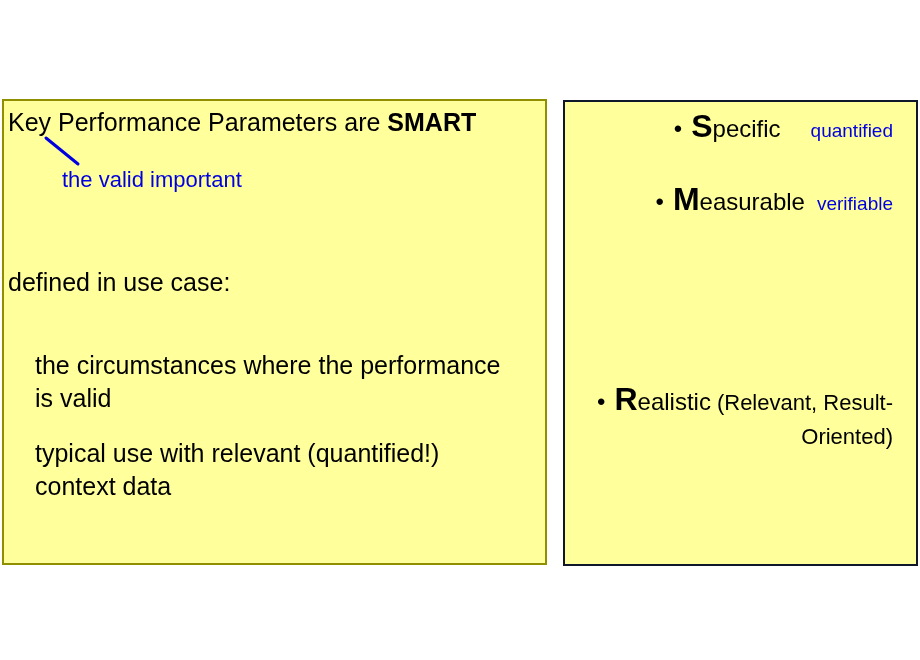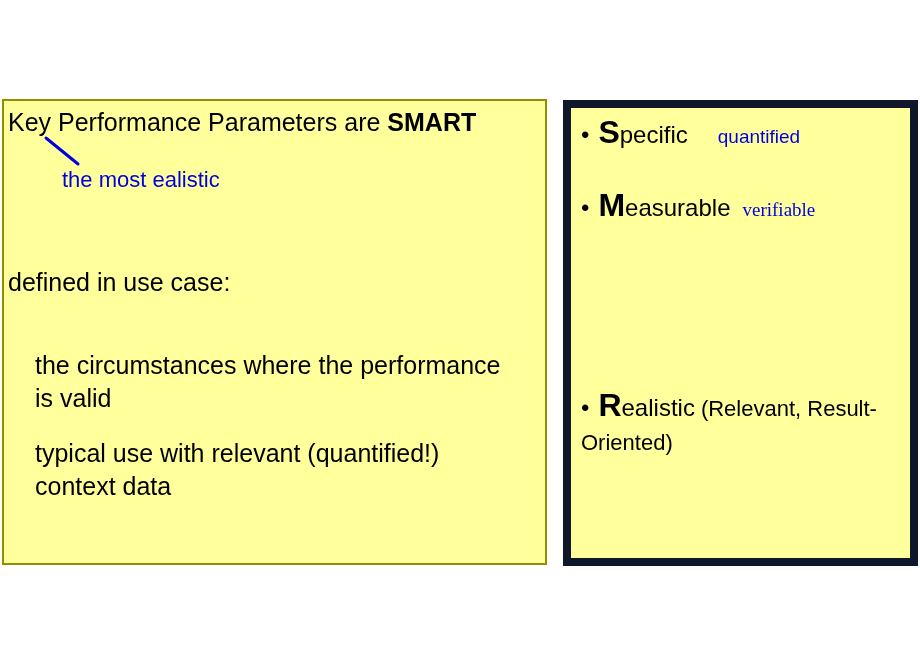--- a/index.html
+++ b/index.html
@@ -26,21 +26,22 @@
     top: 99px;
     width: 545px;
     height: 466px;
     border: 2px solid #8f8f00;
   }
   .right-panel {
     left: 563px;
     top: 100px;
     width: 355px;
     height: 466px;
-    border: 8px solid #0f172a;
+    border: 2px solid #0f172a;
+    text-align: right;
   }
   .left-panel p, .right-panel p { margin: 0; position: absolute; }
 
   
   .lp-title {
     left: 4px; top: 6px;
     font-size: 25px; line-height: 30px;
     white-space: nowrap;
   }
   .lp-title .bold { font-weight: bold; }
@@ -82,39 +83,39 @@
   .big-letter {
     font-size: 32px;
     font-weight: bold;
     line-height: 33px;
   }
   .annotation {
     font-size: 19px;
     color: #0000e0;
   }
   .gap-wide   { margin-left: 30px; }
-  .gap-narrow { margin-left: 12px; font-family: Liberation Serif, serif; }
+  .gap-narrow { margin-left: 12px; }
   .paren {
     font-size: 22px;
     margin-left: 6px;
   }
 </style>
 </head>
 <body>
 
 <div class="slide">
 
   <section class="panel left-panel">
     <p class="lp-title"><span>Key Performance Parameters are </span><span class="bold">SMART</span></p>
 
     <svg class="callout-line-svg" width="42" height="34" viewBox="0 0 42 34">
       <line x1="4" y1="3" x2="36" y2="29" stroke="#0000e0" stroke-width="3" stroke-linecap="round"></line>
     </svg>
 
-    <p class="lp-callout">the most ealistic</p>
+    <p class="lp-callout">the valid important</p>
 
     <p class="lp-intro">defined in use case:</p>
 
     <p class="lp-point lp-point-1">the circumstances where the performance is valid</p>
 
     <p class="lp-point lp-point-2">typical use with relevant (quantified!) context data</p>
   </section>
 
   <section class="panel right-panel">
 

